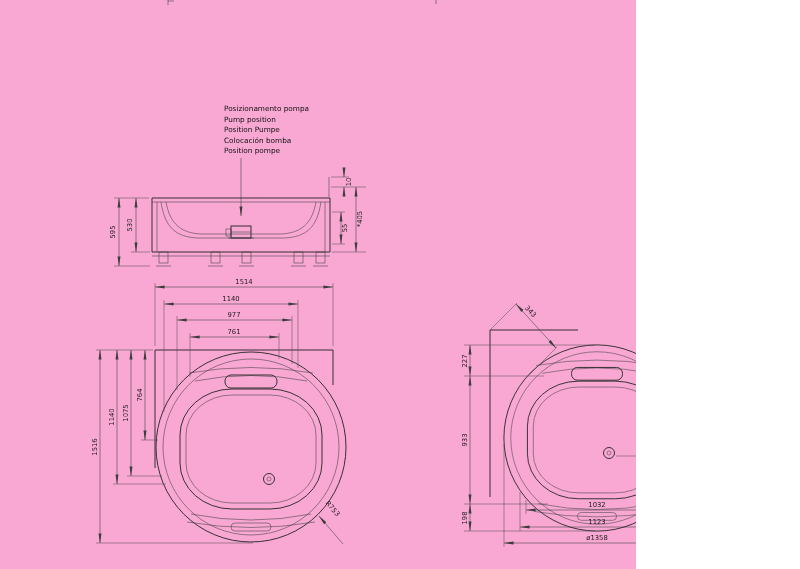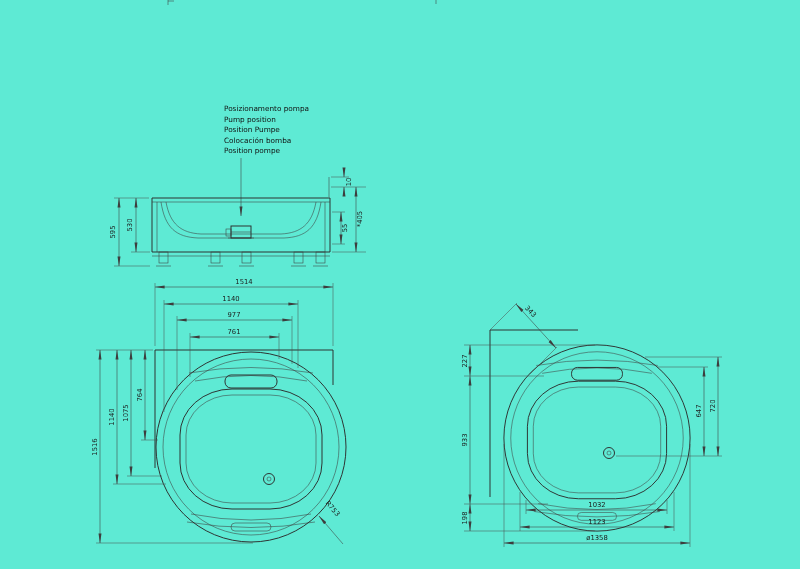--- a/index.html
+++ b/index.html
@@ -1,16 +1,16 @@
 <!DOCTYPE html>
 <html><head>
 <meta charset="utf-8">
 <style>
   html,body{margin:0;padding:0;background:#ffffff;}
-  .canvas{position:relative;width:800px;height:569px;background:#5eead4;overflow:hidden;
+  .canvas{position:relative;width:636px;height:569px;background:#f9a8d4;overflow:hidden;
           font-family:"DejaVu Sans", sans-serif;}
   svg{display:block;}
   .thin{stroke:#3d3d3d;stroke-width:.55;fill:none;}
   .med{stroke:#2b2b2b;stroke-width:.95;fill:none;}
   .dimline{stroke:#3d3d3d;stroke-width:.55;fill:none;}
   .ext{stroke:#4a4a4a;stroke-width:.5;fill:none;}
   .dim-text{font-family:"DejaVu Sans",sans-serif;font-size:6.8px;fill:#1c1c1c;}
   .note-text{font-family:"DejaVu Sans",sans-serif;font-size:7.3px;fill:#111;}
   .arrfill{fill:#3d3d3d;}
 </style>

